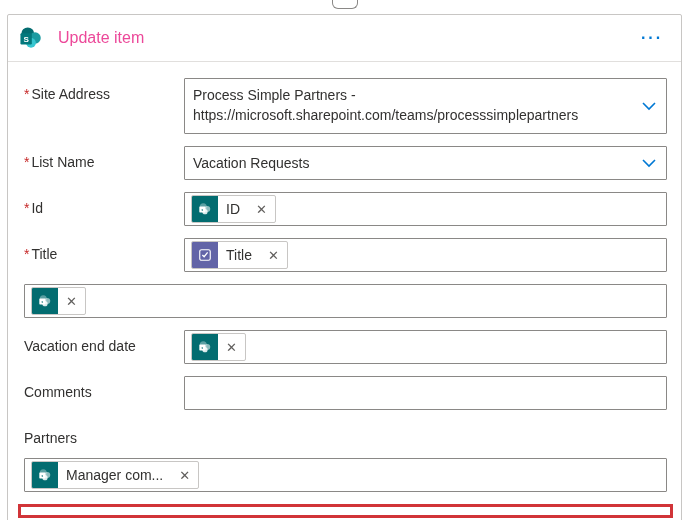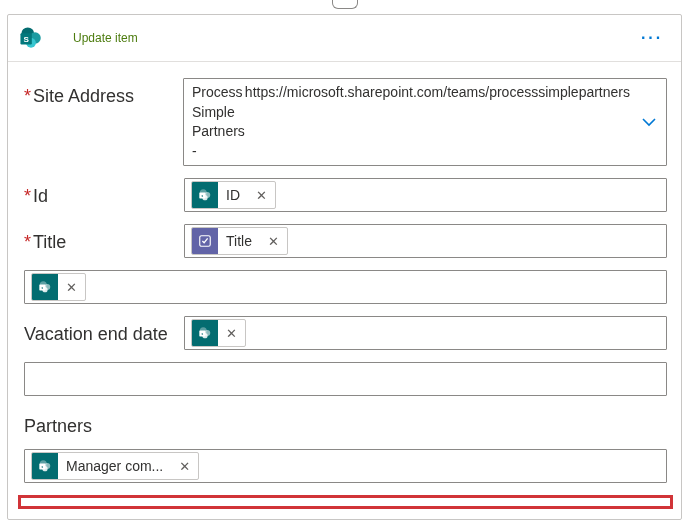--- a/index.html
+++ b/index.html
@@ -26,24 +26,23 @@
   }
   .card-header .icon-box {
     width: 46px;
     height: 46px;
     display: flex;
     align-items: center;
     justify-content: center;
   }
   .card-header .title {
     flex: 1;
-    font-size: 12px;
-    color: #4d7c0f;
+    font-size: 16px;
+    color: #ec4899;
     padding-left: 4px;
-    margin-left: 15px;
   }
   .ellipsis {
     letter-spacing: 2px;
     color: #0078d4;
     font-weight: bold;
     padding: 0 6px;
     cursor: pointer;
     font-size: 16px;
   }
   .body {
@@ -51,21 +50,21 @@
   }
   .row {
     display: flex;
     align-items: flex-start;
     margin-bottom: 12px;
   }
   .row:last-child { margin-bottom: 6px; }
   .label {
     width: 160px;
     padding-top: 8px;
-    font-size: 18px;
+    font-size: 14px;
     color: #323130;
   }
   .req::before {
     content: "*";
     color: #c62828;
     margin-right: 2px;
   }
   .field-box {
     flex: 1;
     position: relative;
@@ -79,21 +78,21 @@
     padding: 0 36px 0 8px;
     background: #fff;
     font-size: 14px;
     color: #323130;
     box-sizing: border-box;
     width: 100%;
   }
   .field.multi {
     padding: 4px 36px 4px 8px;
     line-height: 1.4;
-    flex-direction: row;
+    flex-direction: column;
     align-items: flex-start;
     justify-content: center;
     min-height: 56px;
   }
   .field.tokenfield {
     padding-left: 4px;
   }
   .chevron {
     position: absolute;
     right: 10px;
@@ -195,20 +194,33 @@
           <div>https://microsoft.sharepoint.com/teams/processsimplepartners</div>
         </div>
         <span class="chevron">
           <svg width="16" height="16" viewBox="0 0 16 16">
               <path d="M2 5 L8 11 L14 5" stroke="#0078d4" stroke-width="1.6" fill="none"></path>
             </svg>
         </span>
       </div>
     </div>
 
+    <div class="row">
+      <div class="label req">List Name</div>
+      <div class="field-box">
+        <div class="field">
+          <span>Vacation Requests</span>
+        </div>
+        <span class="chevron">
+          <svg width="16" height="16" viewBox="0 0 16 16">
+              <path d="M2 5 L8 11 L14 5" stroke="#0078d4" stroke-width="1.6" fill="none"></path>
+            </svg>
+        </span>
+      </div>
+    </div>
 
     <div class="row">
       <div class="label req">Id</div>
       <div class="field-box">
         <div class="field tokenfield">
           <span class="token">
             <span class="tk-icon sp">
               <svg width="14" height="14" viewBox="0 0 32 32">
                   <circle cx="12" cy="11" r="8" fill="#fff" opacity=".35"></circle>
                   <circle cx="21" cy="16" r="7" fill="#fff" opacity=".55"></circle>
@@ -275,20 +287,21 @@
                   <text x="10" y="21" font-family="Segoe UI" font-size="10" font-weight="600" fill="#036c70" text-anchor="middle">s</text>
                 </svg>
             </span>
             <span class="tk-remove">✕</span>
           </span>
         </div>
       </div>
     </div>
 
     <div class="row">
+      <div class="label">Comments</div>
       <div class="field-box">
         <div class="field"></div>
       </div>
     </div>
 
     <div class="row">
       <div class="label">Partners</div>
     </div>
 
     <div class="row">

